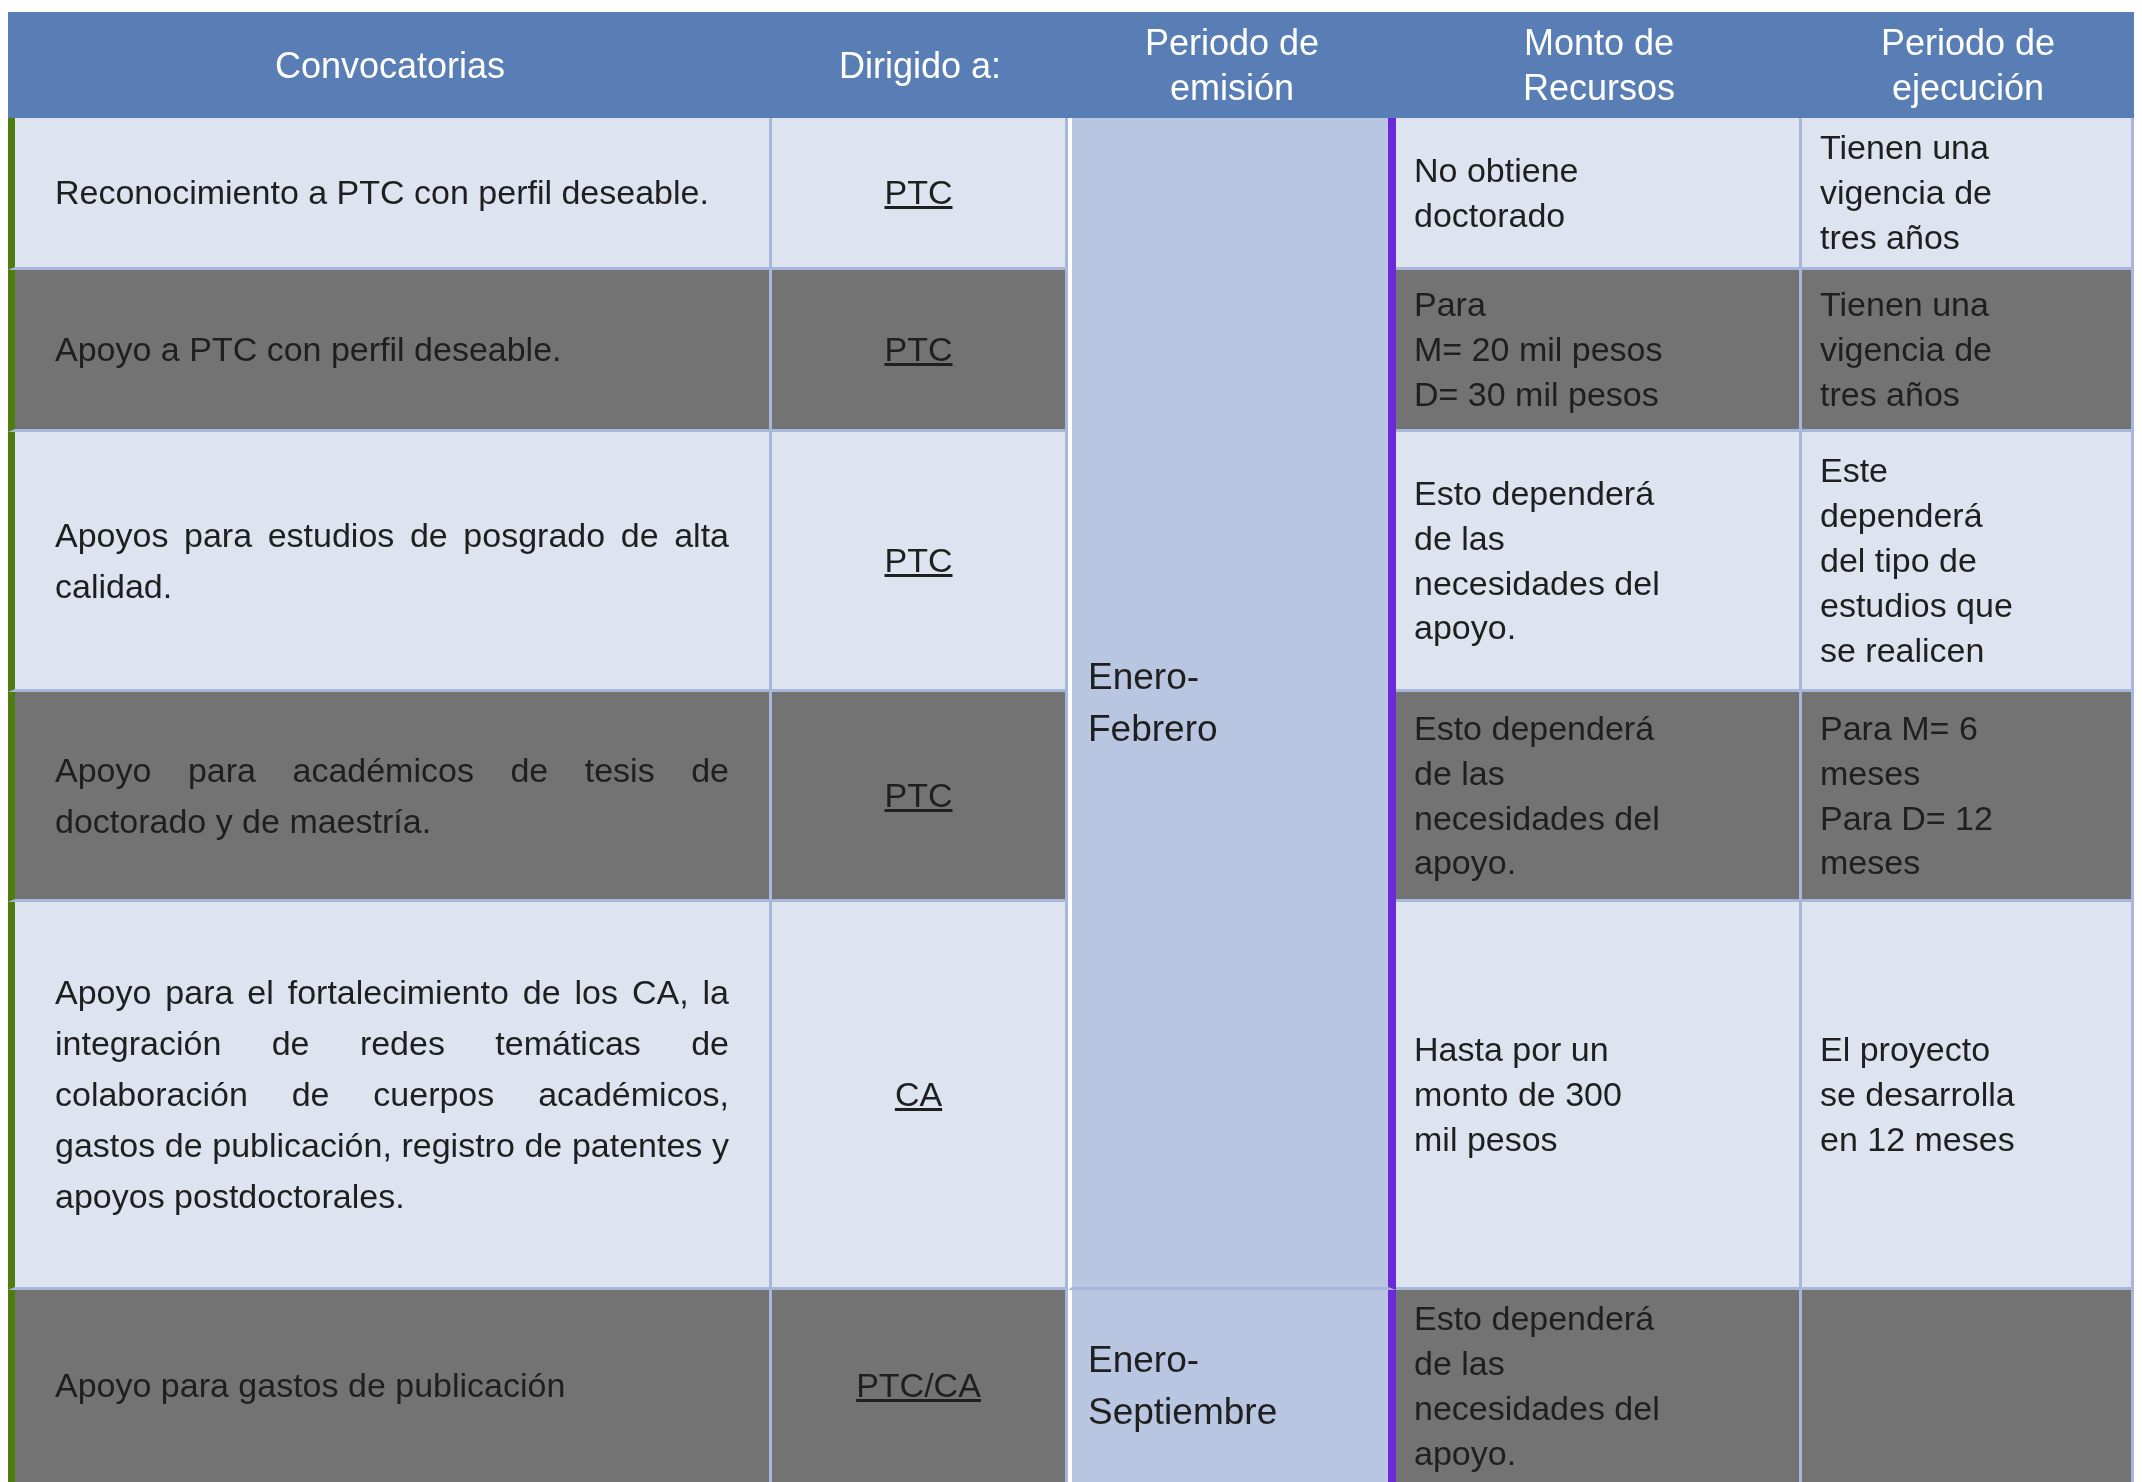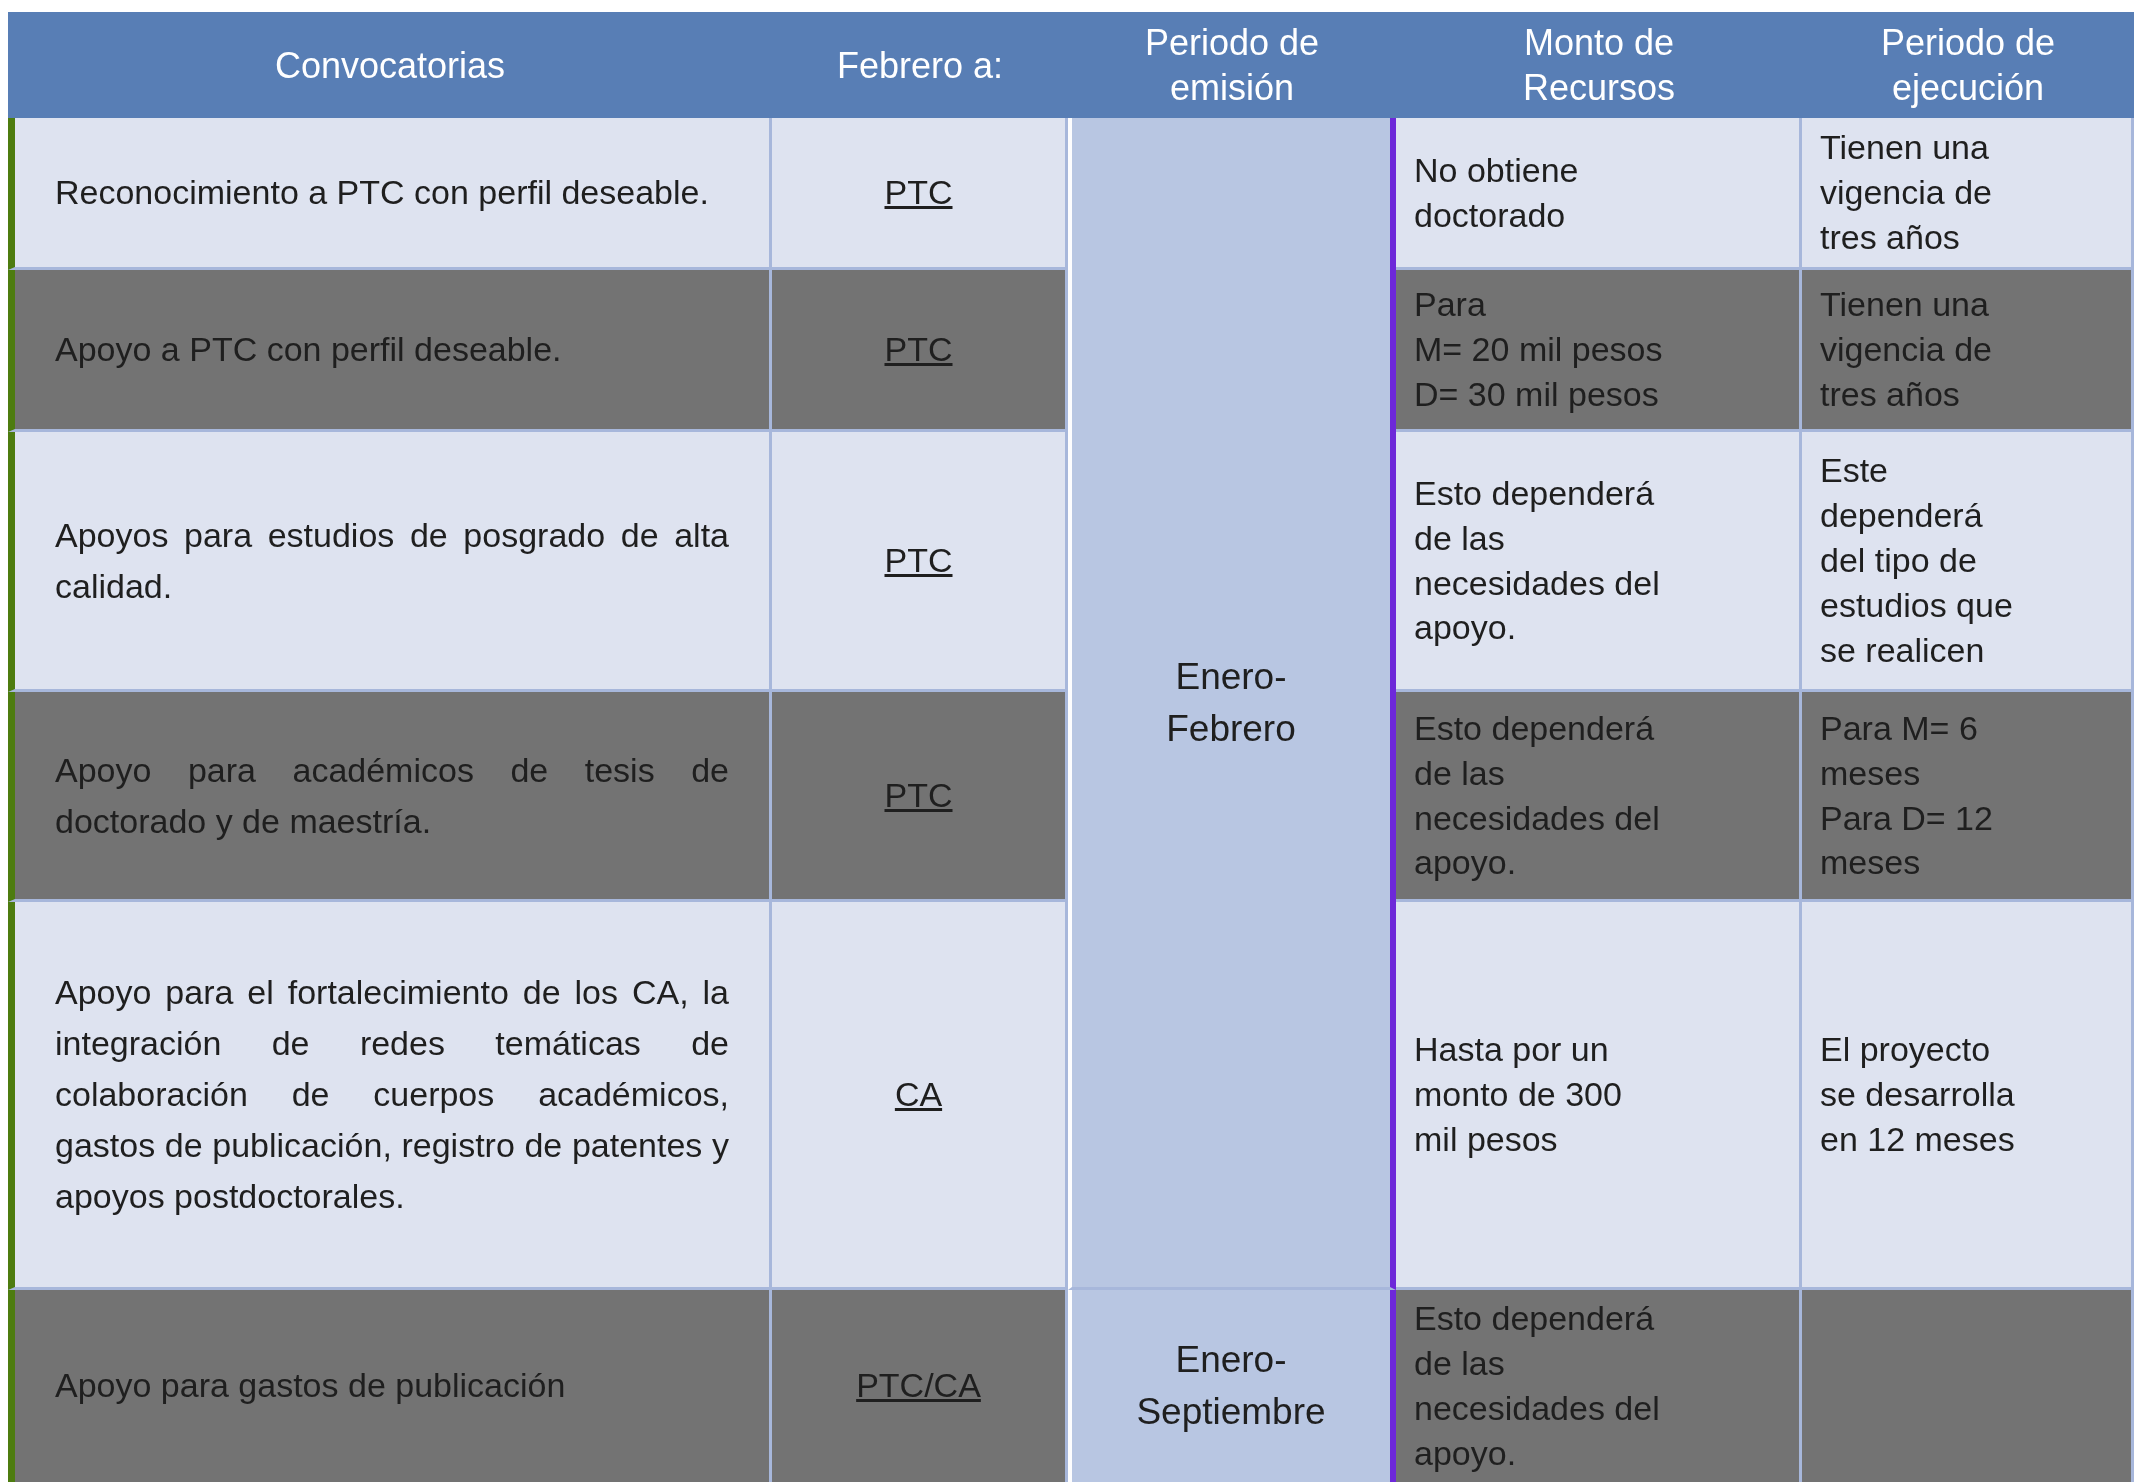--- a/index.html
+++ b/index.html
@@ -57,26 +57,25 @@
   tr.norm td { background: #737373; }
 
   td.col-conv {
     text-align: justify;
     padding: 8px 40px;
     line-height: 1.5;
   }
   td.col-dir { text-align: center; text-decoration: underline; }
   td.col-emi {
     background: #b8c6e2 !important;
-    text-align: center;
     font-size: 37px;
     line-height: 1.4;
     white-space: pre-line;
     border-left: 4px solid #fdfdfe;
-    border-right: 6px solid #6d28d9;
+    border-right: 8px solid #6d28d9;
     margin-top: 34px;
   }
   td.col-monto, td.col-ejec {
     white-space: pre-line;
     text-align: left;
     padding: 6px 14px 6px 18px;
   }
 </style>
 </head>
 <body>
@@ -86,21 +85,21 @@
     <colgroup>
       <col style="width:764px">
       <col style="width:296px">
       <col style="width:328px">
       <col style="width:406px">
       <col style="width:332px">
     </colgroup>
     <thead>
       <tr>
         <th>Convocatorias</th>
-        <th>Febrero a:</th>
+        <th>Dirigido a:</th>
         <th>Periodo de
 emisión</th>
         <th>Monto de
 Recursos</th>
         <th>Periodo de
 ejecución</th>
       </tr>
     </thead>
     <tbody>
       <tr class="alt" style="height:152px">

